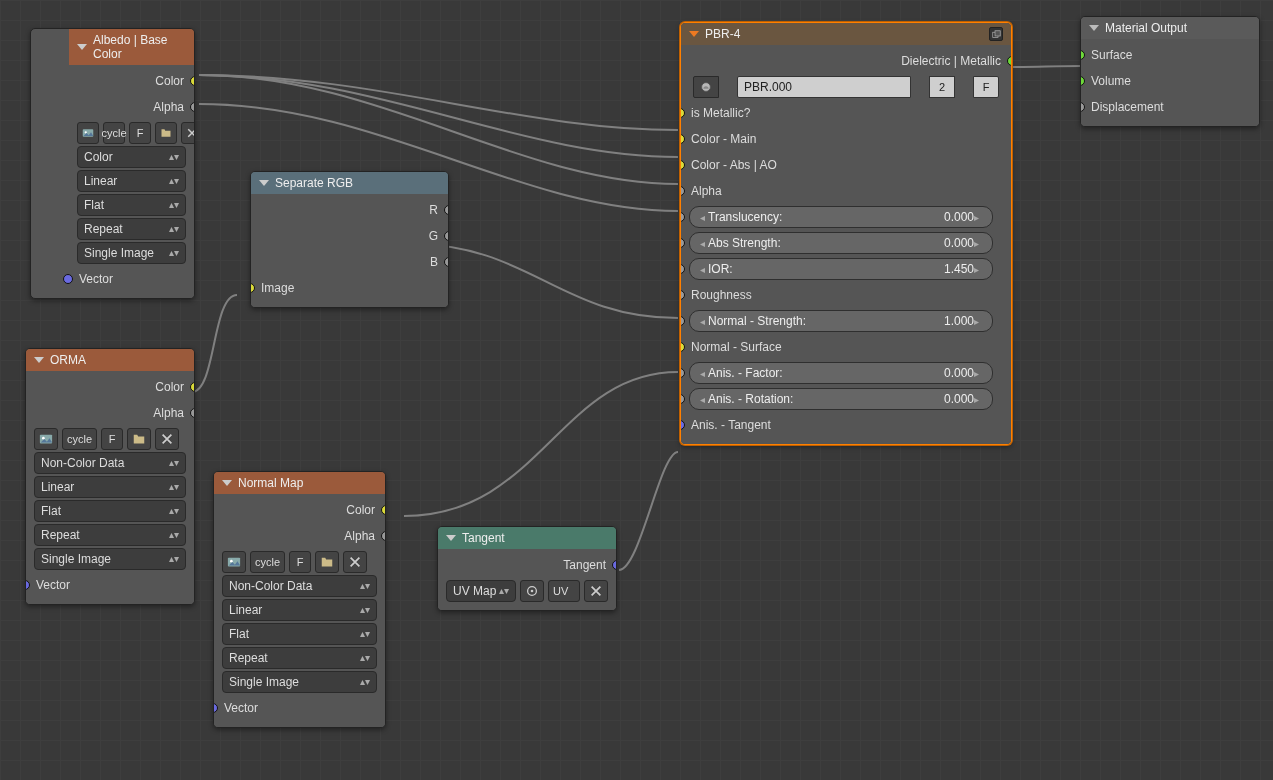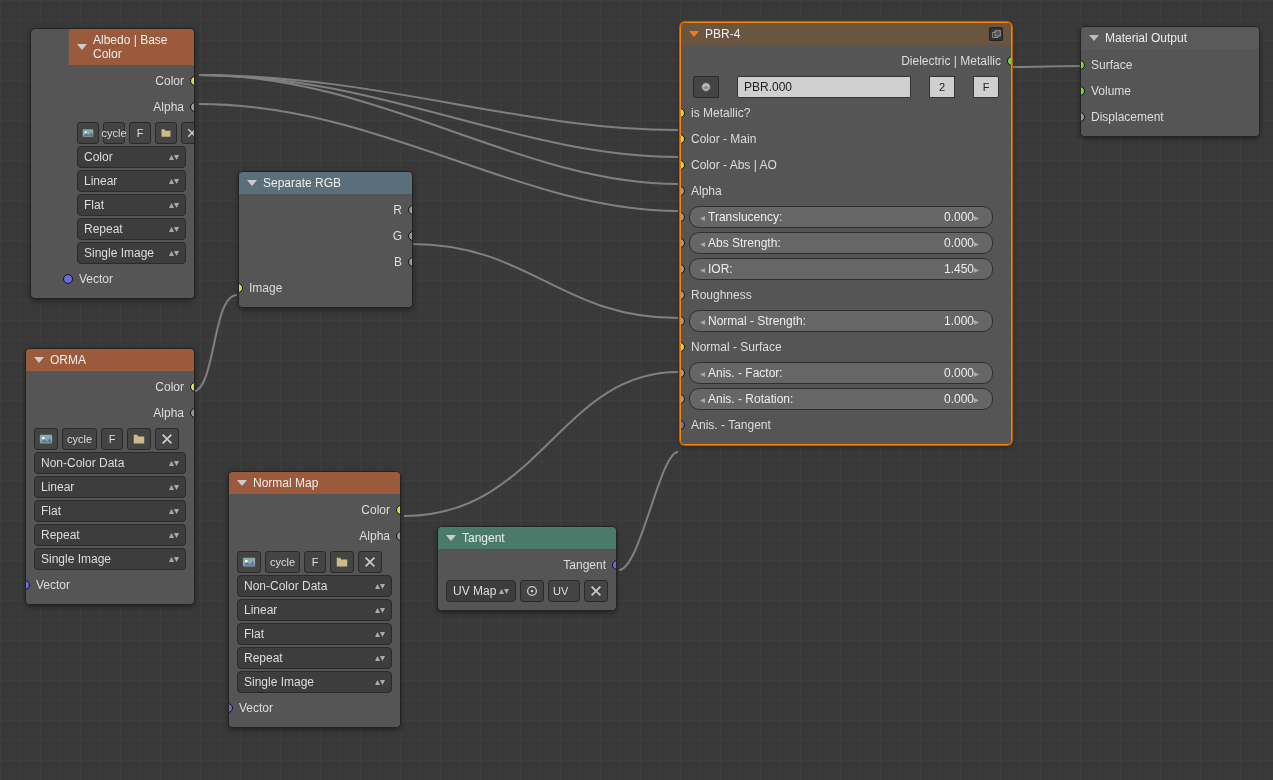--- a/index.html
+++ b/index.html
@@ -175,21 +175,21 @@
         <span>Single Image</span>
         <span class="caret">▴▾</span>
       </div>
     <div class="row left">
         <span class="socket in sock-purple"></span>
         <span class="lbl">Vector</span>
       </div>
   </div>
 </div>
 
-<div class="node" style="left:228px; top:471px; width:173px;">
+<div class="node" style="left:213px; top:471px; width:173px;">
   <div class="node-header orange">
     <span class="tri"></span>
     <span>Normal Map</span>
   </div>
   <div class="node-body">
     <div class="row right">
         <span class="lbl">Color</span>
         <span class="socket out sock-yellow"></span>
       </div>
     <div class="row right">
@@ -237,21 +237,21 @@
         <span>Single Image</span>
         <span class="caret">▴▾</span>
       </div>
     <div class="row left">
         <span class="socket in sock-purple"></span>
         <span class="lbl">Vector</span>
       </div>
   </div>
 </div>
 
-<div class="node" style="left:238px; top:171px; width:175px;">
+<div class="node" style="left:250px; top:171px; width:199px;">
   <div class="node-header blue">
     <span class="tri"></span>
     <span>Separate RGB</span>
   </div>
   <div class="node-body">
     <div class="row right">
         <span class="lbl">R</span>
         <span class="socket out sock-grey"></span>
       </div>
     <div class="row right">
@@ -419,21 +419,21 @@
         </div>
     </div>
 
     <div class="row left">
         <span class="socket in sock-purple"></span>
         <span class="lbl">Anis. - Tangent</span>
       </div>
   </div>
 </div>
 
-<div class="node" style="left:1080px; top:26px; width:180px;">
+<div class="node" style="left:1080px; top:16px; width:180px;">
   <div class="node-header grey output">
     <span class="tri"></span>
     <span>Material Output</span>
   </div>
   <div class="node-body">
     <div class="row left">
         <span class="socket in sock-green"></span>
         <span class="lbl">Surface</span>
       </div>
     <div class="row left">

